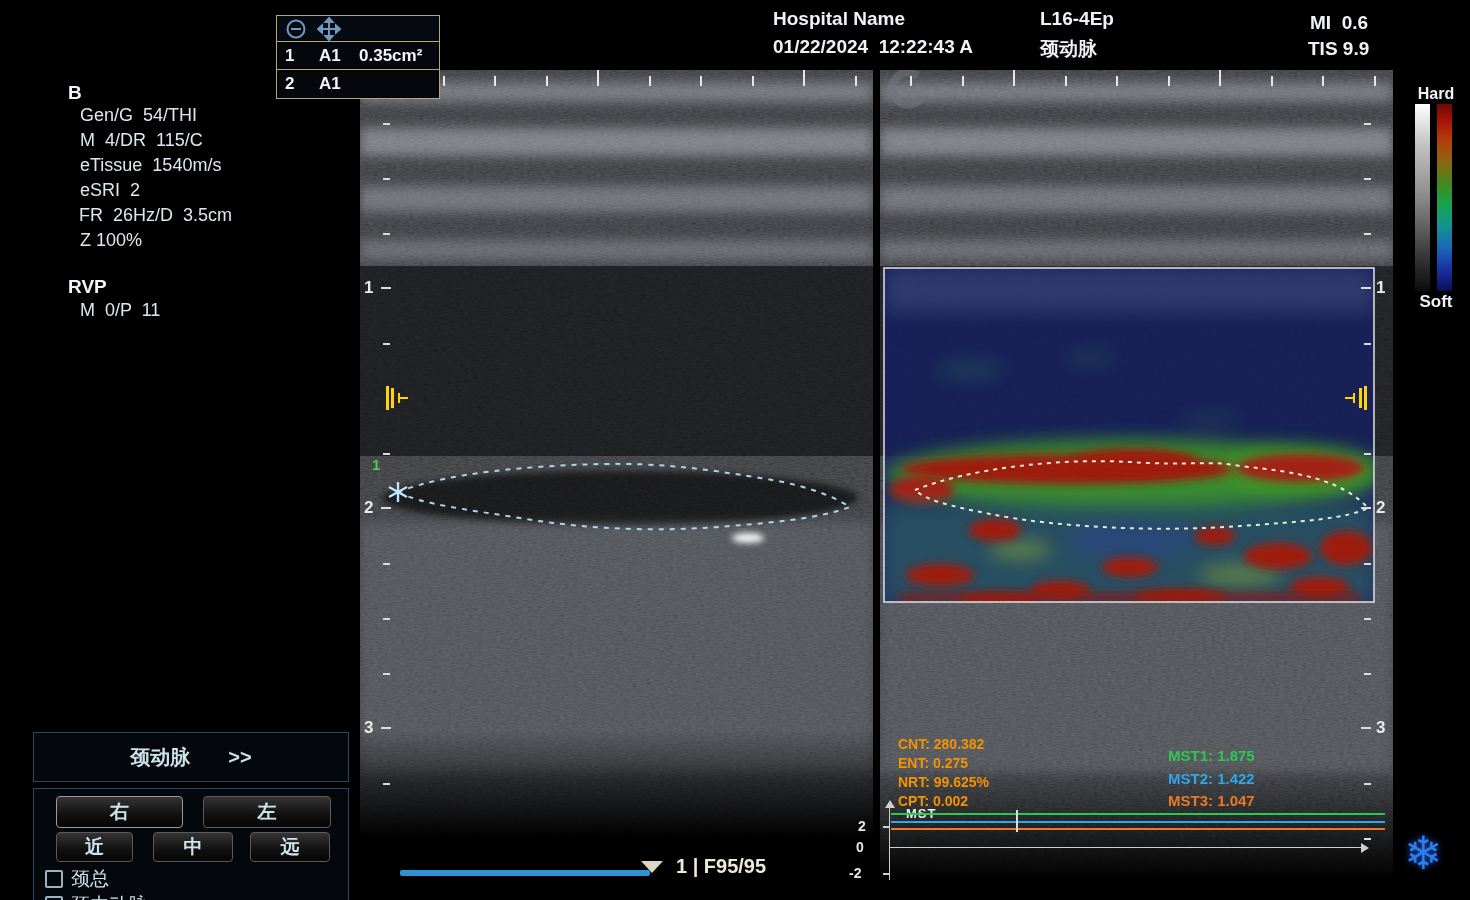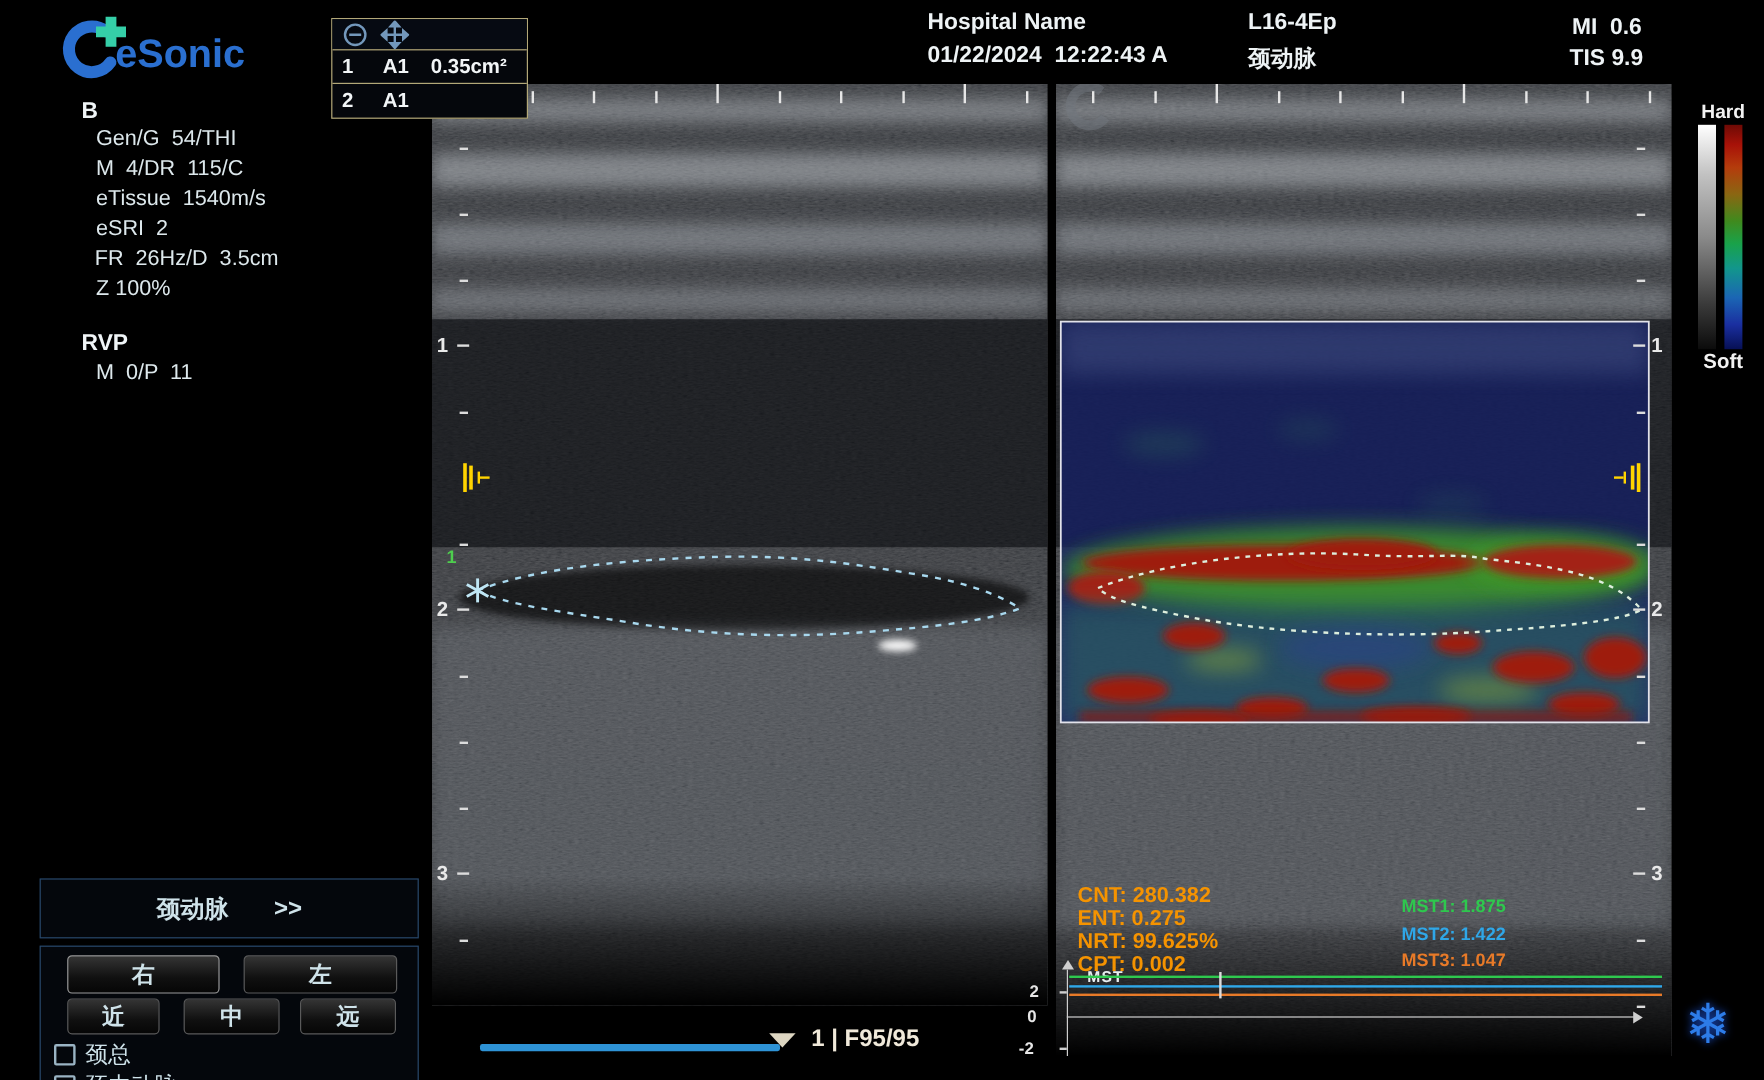--- a/index.html
+++ b/index.html
@@ -59,46 +59,39 @@
   .ebtn.sel{border-color:#9a9a9a;}
   .chk{position:absolute;width:14px;height:14px;border:2px solid #9ab4c4;border-radius:2px;background:#04070c;}
   .chklabel{position:absolute;color:#cfe3ea;font-size:19px;font-weight:normal;}
 
   
   #cine-bar{left:400px;top:870px;width:250px;height:6px;background:#2e93d6;border-radius:2px;}
   #cine-marker{left:641px;top:861px;width:0;height:0;border-left:11px solid transparent;border-right:11px solid transparent;border-top:12px solid #ddd6c2;}
   #cine-text{left:676px;top:855px;color:#f0e9da;font-weight:bold;font-size:20px;}
 
   
-  .stat{position:absolute;font-weight:bold;font-size:18px;white-space:pre;}
+  .stat{position:absolute;font-weight:bold;font-size:14px;white-space:pre;}
   .orange{color:#f59300;}
   .stat-sm{position:absolute;font-weight:bold;font-size:15px;white-space:pre;}
   .green{color:#2ec84e;} .blue{color:#2fa7e8;} .dkorange{color:#e87a28;}
 
   
   .gline{position:absolute;height:2px;}
   #mst-label{left:906px;top:806px;color:#e8eef0;font-weight:bold;font-size:13px;letter-spacing:1px;}
   .axis{position:absolute;background:#cfcfcf;}
   .axlab{position:absolute;color:#e6e6e6;font-weight:bold;font-size:14px;}
 
   
   #freeze{left:1404px;top:830px;font-size:46px;color:#2d7ce8;text-shadow:0 0 7px #1a50d0;line-height:1;}
 </style>
 </head>
 <body>
 
 <div id="stage">
 
-  <div class="abs" id="logo">
-    <svg width="200" height="60" viewBox="0 0 200 60">
-      <path d="M 52 18 A 19 19 0 1 0 56 44" stroke="#2a6fd0" stroke-width="10" fill="none" stroke-linecap="round"></path>
-      <path d="M52 6 h9 v8 h8 v9 h-8 v8 h-9 v-8 h-8 v-9 h8 z" fill="#35cfa8"></path>
-      <text x="60" y="48" font-size="33" font-weight="bold" fill="#2a6fd0">eSonic</text>
-    </svg>
-  </div>
 
   <div class="abs" id="meas-box">
     <div class="mhead">
       <svg width="22" height="22" viewBox="0 0 22 22">
         <circle cx="11" cy="11" r="8.5" fill="none" stroke="#7398bc" stroke-width="2"></circle>
         <line x1="6" y1="11" x2="16" y2="11" stroke="#7398bc" stroke-width="2"></line>
       </svg>
       <svg width="24" height="24" viewBox="0 0 24 24">
         <g stroke="#7398bc" stroke-width="2" fill="#7398bc">
           <line x1="12" y1="4" x2="12" y2="20"></line>

